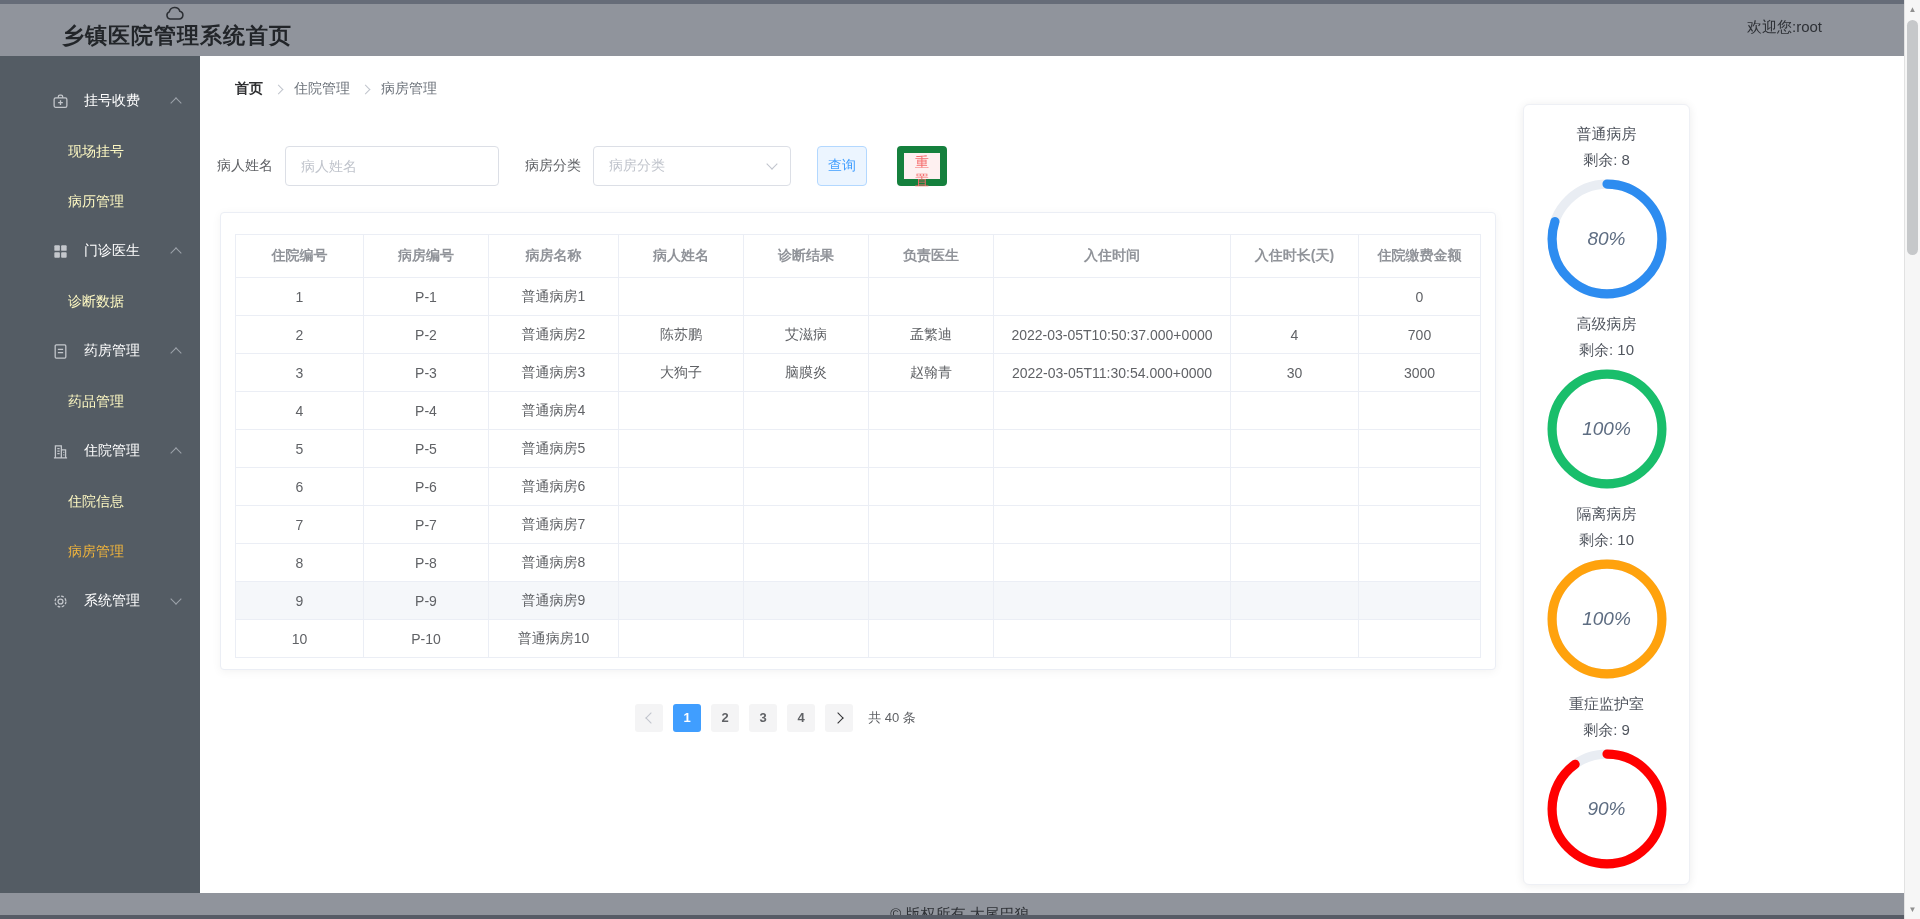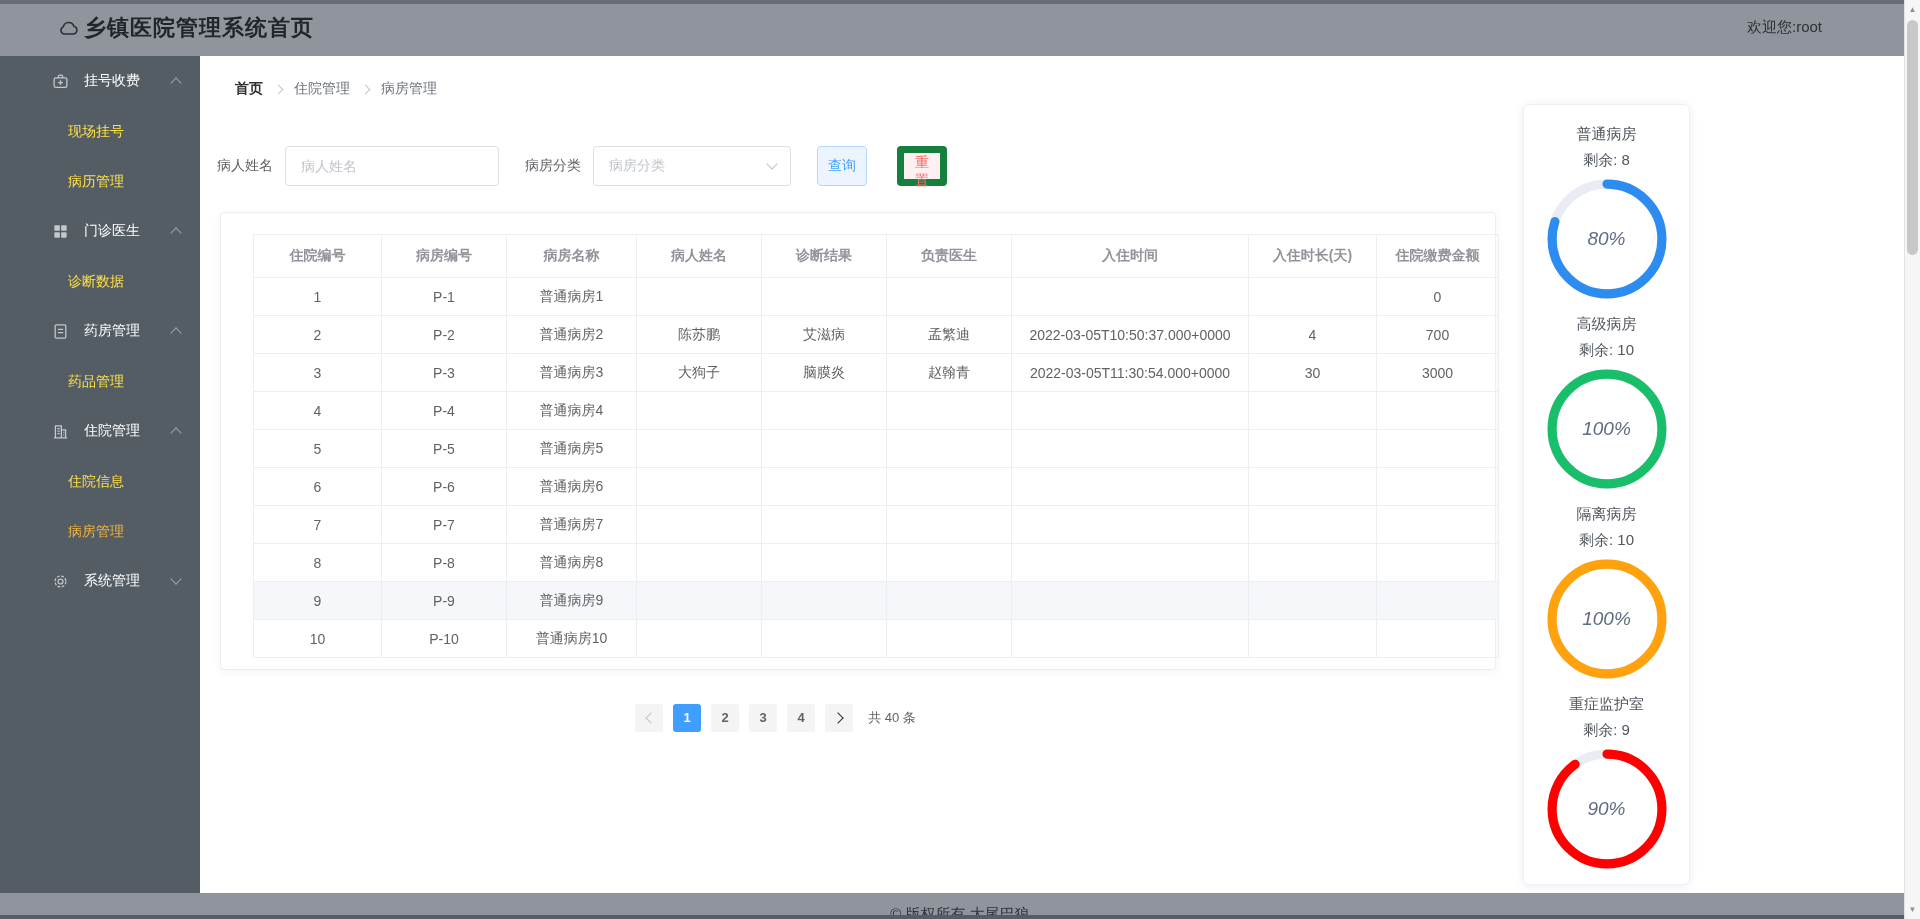--- a/index.html
+++ b/index.html
@@ -7,41 +7,41 @@
     width:1920px;height:919px;position:relative;overflow:hidden;
     background:#fff;font-family:"Liberation Sans","DejaVu Sans",sans-serif;
     -webkit-font-smoothing:antialiased;
   }
   
   .top-edge{position:absolute;left:0;top:0;width:1920px;height:4px;background:#666c78;z-index:60;}
   .bottom-edge{position:absolute;left:0;top:915px;width:1920px;height:4px;background:#575c66;z-index:60;}
   
   .header{position:absolute;left:0;top:0;width:1920px;height:56px;background:#90949c;z-index:10;
           display:flex;align-items:center;}
-  .header .logo-wrap{display:flex;align-items:center;margin-left:58px;}
+  .header .logo-wrap{display:flex;align-items:center;margin-left:58px;flex-direction:column;}
   .header .app-title{font-size:22px;font-weight:bold;color:#222529;letter-spacing:1px;margin-left:4px;}
   .header .welcome{position:absolute;right:98px;top:18px;font-size:15px;color:#2e3136;}
   
   .scrollbar{position:absolute;right:0;top:0;width:15px;height:919px;background:#f6f6f6;
              border-left:1px solid #e2e2e2;z-index:70;}
   .sb-arrow{position:absolute;left:0;width:15px;height:15px;text-align:center;font-size:8px;
             color:#8f8f8f;line-height:15px;}
   .sb-up{top:2px;} .sb-down{bottom:2px;}
   .sb-thumb{position:absolute;left:2px;top:20px;width:11px;height:235px;background:#c6c8ca;border-radius:6px;}
   
-  .sidebar{position:absolute;left:0;top:56px;width:200px;height:837px;background:#545c64;
+  .sidebar{position:absolute;left:0;top:56px;width:200px;height:837px;background:#545c64;padding-top:20px;
            box-sizing:border-box;z-index:5;}
   .m-item{height:50px;display:flex;align-items:center;padding:0 20px 0 52px;color:#fff;font-size:14px;cursor:pointer;}
   .m-ico{width:17px;height:17px;display:inline-flex;}
   .m-ico svg{width:17px;height:17px;}
   .m-lbl{margin-left:15px;flex:1;}
   .chv{width:7px;height:7px;border-right:1.6px solid #9da3ab;border-bottom:1.6px solid #9da3ab;display:inline-block;}
   .chv.up{transform:rotate(-135deg);margin-top:4px;}
   .chv.down{transform:rotate(45deg);margin-top:-4px;}
-  .m-sub{height:50px;line-height:50px;padding-left:68px;color:#fde047;font-size:14px;cursor:pointer;}
+  .m-sub{height:50px;line-height:50px;padding-left:68px;color:#fef9c3;font-size:14px;cursor:pointer;}
   .m-sub.active{color:#f0b43c;}
   
   .main{position:absolute;left:200px;top:56px;width:1316px;height:837px;background:#fff;}
   
   .breadcrumb{position:absolute;left:17px;top:24px;display:flex;align-items:center;font-size:14px;margin-left:18px;}
   .bc-home{color:#303133;font-weight:bold;cursor:pointer;}
   .bc-item{color:#6d737b;}
   .bc-sep{width:6px;height:6px;border-right:1.4px solid #c0c4cc;border-top:1.4px solid #c0c4cc;
           transform:rotate(45deg);margin:0 12px;display:inline-block;}
   
@@ -54,21 +54,21 @@
             display:flex;align-items:center;justify-content:space-between;padding:0 14px 0 15px;
             margin-right:26px;cursor:pointer;}
   .f-select .ph{font-size:14px;color:#c0c4cc;}
   .sp24{width:26px;}
   .btn{height:40px;width:50px;border-radius:4px;font-size:14px;cursor:pointer;font-family:inherit;}
   .btn-search{background:#ecf5ff;border:1px solid #b3d8ff;color:#409eff;margin-right:30px;}
   .btn-reset{background:#fef0f0;border:7px solid #15803d;color:#f56c6c;}
   
   .table-card{position:absolute;left:20px;top:156px;width:1276px;height:458px;background:#fff;
               border:1px solid #ebeef5;border-radius:4px;box-shadow:0 2px 10px rgba(0,0,0,.05);
-              box-sizing:border-box;padding:21px 32px;}
+              box-sizing:border-box;padding:21px 14px;}
   table.grid{width:1245px;border-collapse:collapse;table-layout:fixed;}
   .grid th,.grid td{border:1px solid #ebeef5;text-align:center;font-size:14px;overflow:hidden;
                     white-space:nowrap;text-overflow:ellipsis;padding:0 4px;}
   .grid th{height:42px;color:#909399;font-weight:bold;}
   .grid td{height:37px;color:#606266;}
   .grid tr.hl td{background:#f5f7fa;}
   
   .pagination{position:absolute;left:20px;top:648px;width:1276px;display:flex;align-items:center;
               justify-content:center;padding-right:170px;box-sizing:border-box;}
   .pg-btn{min-width:28px;height:28px;line-height:28px;background:#f4f4f5;color:#606266;border-radius:3px;

